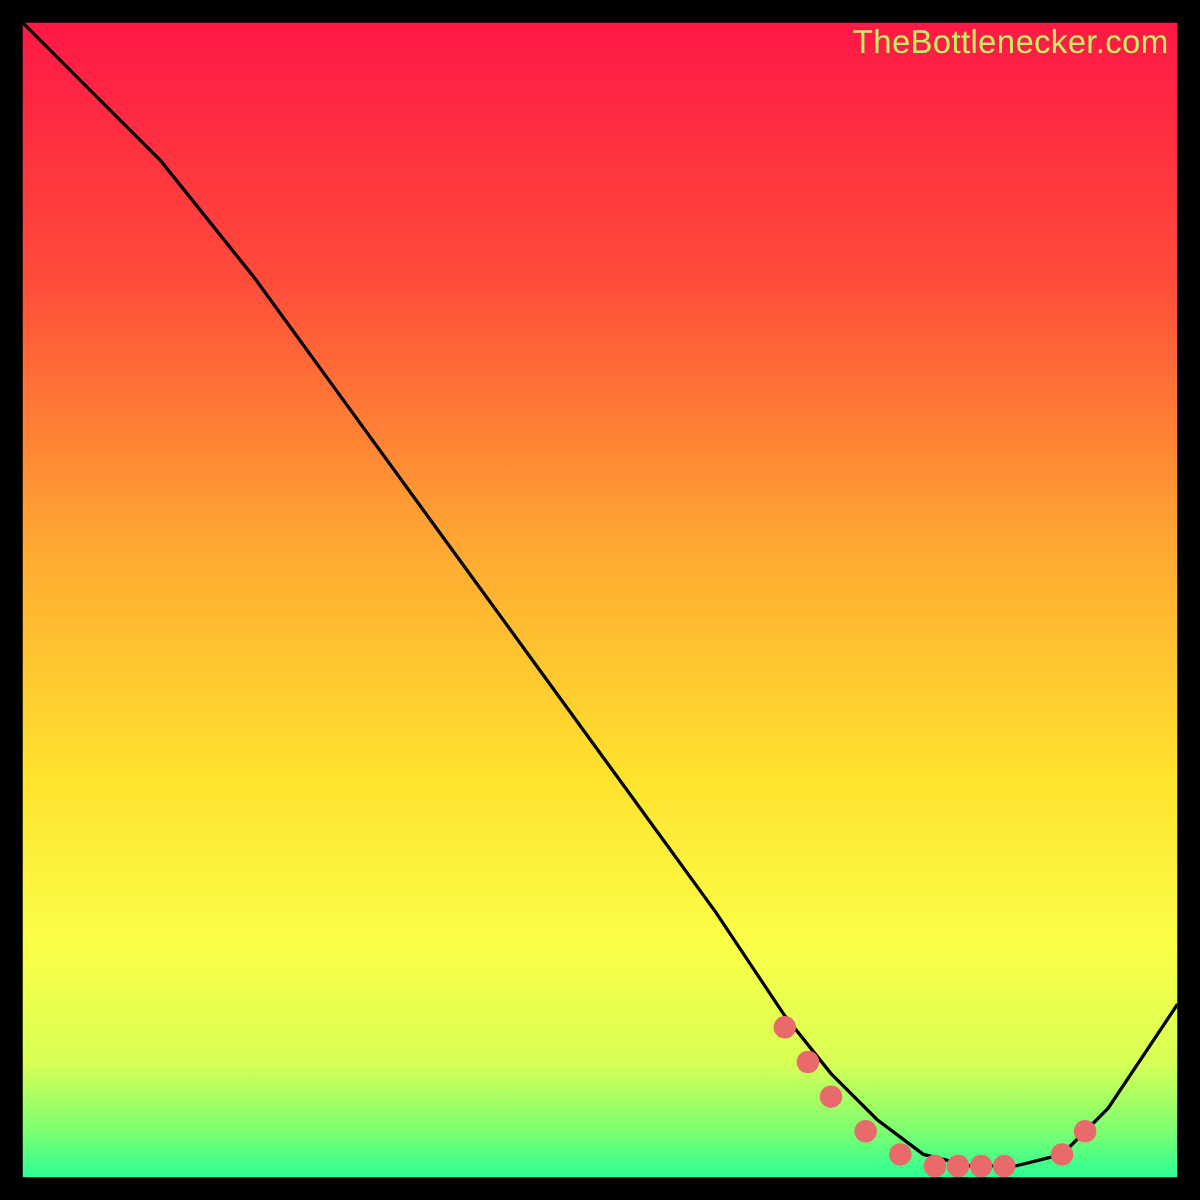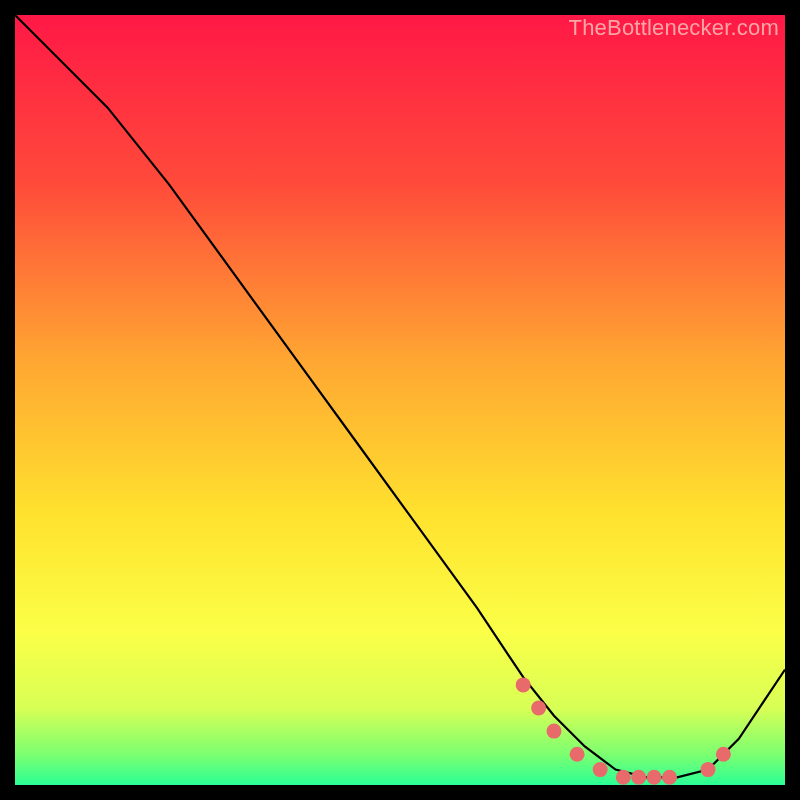--- a/index.html
+++ b/index.html
@@ -16,21 +16,21 @@
     left: 15px;
     top: 15px;
     width: 770px;
     height: 770px;
     background: #000;
   }
   .watermark {
     position: absolute;
     top: 0px;
     right: 6px;
-    color: #fca5a5;
+    color: #bef264;
     font-size: 22px;
     font-weight: 500;
     letter-spacing: 0.2px;
     z-index: 10;
   }
   svg {
     position: absolute;
     left: 0;
     top: 0;
   }

